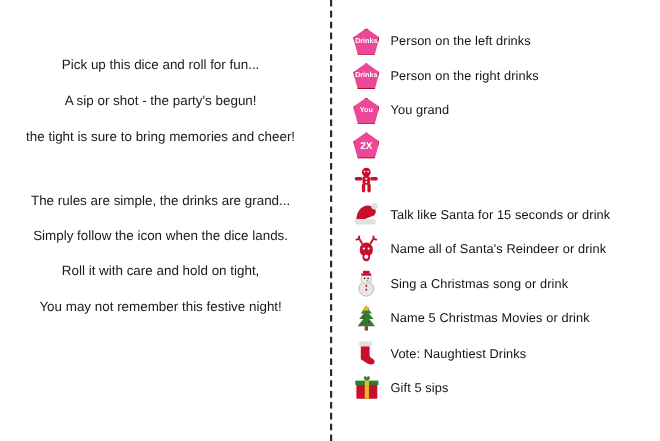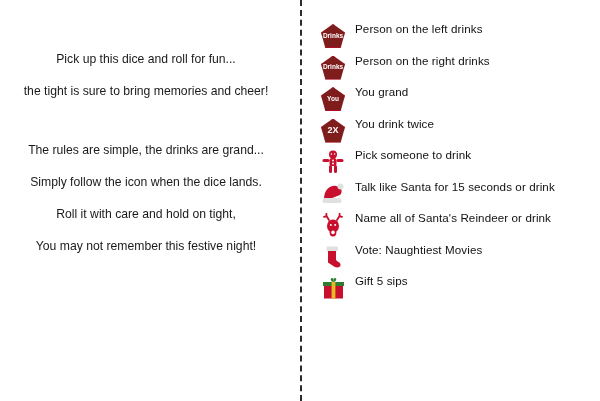--- a/index.html
+++ b/index.html
@@ -56,20 +56,21 @@
   .right-col {
     width: 300px;
     height: 401px;
     box-sizing: border-box;
     padding: 22px 6px 0 18px;
     display: flex;
     flex-direction: column;
   }
   .rule-row {
     display: flex;
+    align-items: center;
     height: 31.5px;
   }
   .icon-box {
     width: 30px;
     min-width: 30px;
     height: 28px;
     display: flex;
     align-items: center;
     justify-content: center;
     margin-right: 7px;
@@ -82,21 +83,21 @@
   }
 
   
   .ic {
     display: block;
   }
   .die-badge {
     position: relative;
     width: 22px;
     height: 22px;
-    background: #7f1d1d;
+    background: #ec4899;
     border-radius: 4px;
     border: 1px solid #b00d26;
     display: flex;
     align-items: center;
     justify-content: center;
     color: #ffffff;
     font-size: 7px;
     font-weight: bold;
     font-family: "Liberation Sans", sans-serif;
   }
@@ -112,20 +113,21 @@
     font-size: 9px;
   }
 </style>
 </head>
 <body>
 
 <div class="page">
 
   <div class="left-col">
     <div class="poem-line">Pick up this dice and roll for fun...</div>
+    <div class="poem-line">A sip or shot - the party's begun!</div>
     <div class="poem-line">the tight is sure to bring memories and cheer!</div>
     <div class="stanza-gap"></div>
     <div class="poem-line">The rules are simple, the drinks are grand...</div>
     <div class="poem-line">Simply follow the icon when the dice lands.</div>
     <div class="poem-line">Roll it with care and hold on tight,</div>
     <div class="poem-line">You may not remember this festive night!</div>
   </div>
 
   <div class="divider"></div>
 
@@ -157,21 +159,20 @@
       </span>
       <span class="rule-label">You grand</span>
     </div>
 
     <div class="rule-row">
       <span class="icon-box">
         <span class="die-badge pent">
           <span class="badge-text big">2X</span>
         </span>
       </span>
-      <span class="rule-label">You drink twice</span>
     </div>
 
     <div class="rule-row">
       <span class="icon-box">
         <svg class="ic" width="22" height="24" viewBox="0 0 22 24" aria-hidden="true">
           <g fill="#c8102e">
             <circle cx="11" cy="4.5" r="4"></circle>
             <rect x="7.5" y="8" width="7" height="8" rx="2.5"></rect>
             <rect x="0.5" y="9" width="7" height="3" rx="1.5"></rect>
             <rect x="14.5" y="9" width="7" height="3" rx="1.5"></rect>
@@ -179,21 +180,20 @@
             <rect x="12" y="15" width="3" height="8" rx="1.5"></rect>
           </g>
           <g fill="#ffffff">
             <circle cx="9.4" cy="4" r="0.8"></circle>
             <circle cx="12.6" cy="4" r="0.8"></circle>
             <circle cx="11" cy="10.5" r="0.9"></circle>
             <circle cx="11" cy="13.5" r="0.9"></circle>
           </g>
         </svg>
       </span>
-      <span class="rule-label">Pick someone to drink</span>
     </div>
 
 
     <div class="rule-row">
       <span class="icon-box">
         <svg class="ic" width="24" height="22" viewBox="0 0 24 22" aria-hidden="true">
           <path d="M3 16 C3 7 9 2 15 3 C21 4 22 9 19 12 L6 17 Z" fill="#c8102e"></path>
           <rect x="1.5" y="15" width="19" height="5" rx="2.5" fill="#e0e0e0"></rect>
           <circle cx="19.5" cy="3.5" r="3" fill="#e0e0e0"></circle>
         </svg>
@@ -211,30 +211,61 @@
           <ellipse cx="11" cy="13" rx="6" ry="6.6" fill="#c8102e"></ellipse>
           <ellipse cx="11" cy="19.5" rx="3.4" ry="4" fill="#c8102e"></ellipse>
           <circle cx="8.8" cy="12" r="1" fill="#ffffff"></circle>
           <circle cx="13.2" cy="12" r="1" fill="#ffffff"></circle>
           <circle cx="11" cy="19.4" r="1.8" fill="#ffffff"></circle>
         </svg>
       </span>
       <span class="rule-label">Name all of Santa's Reindeer or drink</span>
     </div>
 
-
+    <div class="rule-row">
+      <span class="icon-box">
+        <svg class="ic" width="22" height="25" viewBox="0 0 22 25" aria-hidden="true">
+          <circle cx="11" cy="16.5" r="6.8" fill="#e6e6e6" stroke="#b5b5b5" stroke-width="0.8"></circle>
+          <circle cx="11" cy="7.5" r="4.6" fill="#f2f2f2" stroke="#b5b5b5" stroke-width="0.8"></circle>
+          <rect x="6.5" y="2.6" width="9" height="2" fill="#c8102e"></rect>
+          <rect x="8" y="0" width="6" height="3" fill="#c8102e"></rect>
+          <circle cx="9.4" cy="7" r="0.8" fill="#222"></circle>
+          <circle cx="12.6" cy="7" r="0.8" fill="#222"></circle>
+          <path d="M11 8.6 L14 9.6 L11 10.2 Z" fill="#e8732a"></path>
+          <circle cx="11" cy="14" r="0.9" fill="#c8102e"></circle>
+          <circle cx="11" cy="17.5" r="0.9" fill="#c8102e"></circle>
+        </svg>
+      </span>
+      <span class="rule-label">Sing a Christmas song or drink</span>
+    </div>
+
+    <div class="rule-row">
+      <span class="icon-box">
+        <svg class="ic" width="22" height="25" viewBox="0 0 22 25" aria-hidden="true">
+          <polygon points="11,1 16,8 6,8" fill="#2e7d32"></polygon>
+          <polygon points="11,5 17.5,13 4.5,13" fill="#2e7d32"></polygon>
+          <polygon points="11,9.5 19,19.5 3,19.5" fill="#2e7d32"></polygon>
+          <rect x="9.5" y="19.5" width="3" height="4" fill="#7a4a1e"></rect>
+          <polygon points="11,0 12.1,2.2 14.4,2.4 12.7,4 13.2,6.2 11,5 8.8,6.2 9.3,4 7.6,2.4 9.9,2.2" fill="#e8b923"></polygon>
+          <circle cx="8.5" cy="11.5" r="1" fill="#c8102e"></circle>
+          <circle cx="13.3" cy="15.5" r="1" fill="#c8102e"></circle>
+          <circle cx="7.2" cy="17.2" r="1" fill="#c8102e"></circle>
+        </svg>
+      </span>
+      <span class="rule-label">Name 5 Christmas Movies or drink</span>
+    </div>
 
     <div class="rule-row">
       <span class="icon-box">
         <svg class="ic" width="22" height="24" viewBox="0 0 22 24" aria-hidden="true">
           <path d="M6 5 L14 5 L14 14 C14 17 18 16.5 18.5 19.5 C19 22.5 15 23.2 12 21.5 L6 17.5 Z" fill="#c8102e"></path>
           <rect x="4.5" y="1.5" width="11.5" height="4.5" rx="1.2" fill="#e0e0e0"></rect>
         </svg>
       </span>
-      <span class="rule-label">Vote: Naughtiest Movies</span>
+      <span class="rule-label">Vote: Naughtiest Drinks</span>
     </div>
 
     <div class="rule-row">
       <span class="icon-box">
         <svg class="ic" width="23" height="23" viewBox="0 0 23 23" aria-hidden="true">
           <rect x="2" y="8" width="19" height="13.5" fill="#c8102e"></rect>
           <rect x="1" y="5" width="21" height="4" fill="#2e7d32"></rect>
           <rect x="9.6" y="5" width="3.8" height="16.5" fill="#e8b923"></rect>
           <path d="M11.5 5 C9 5 7.5 1 10 1 C12 1 11.5 4 11.5 5 Z" fill="#2e7d32"></path>
           <path d="M11.5 5 C14 5 15.5 1 13 1 C11 1 11.5 4 11.5 5 Z" fill="#2e7d32"></path>

